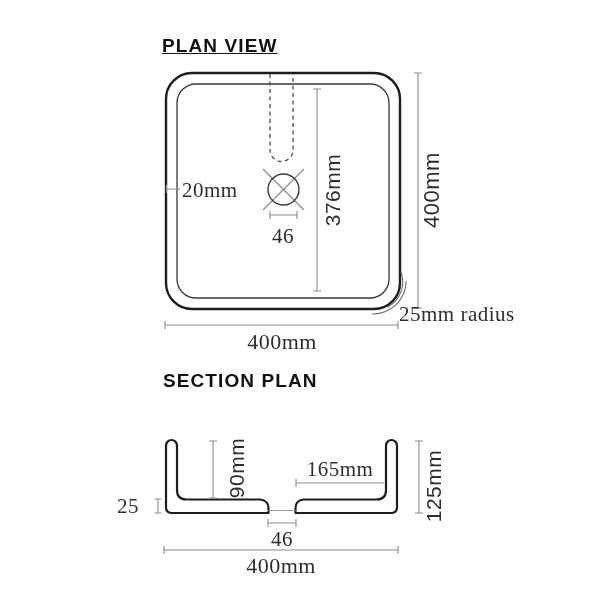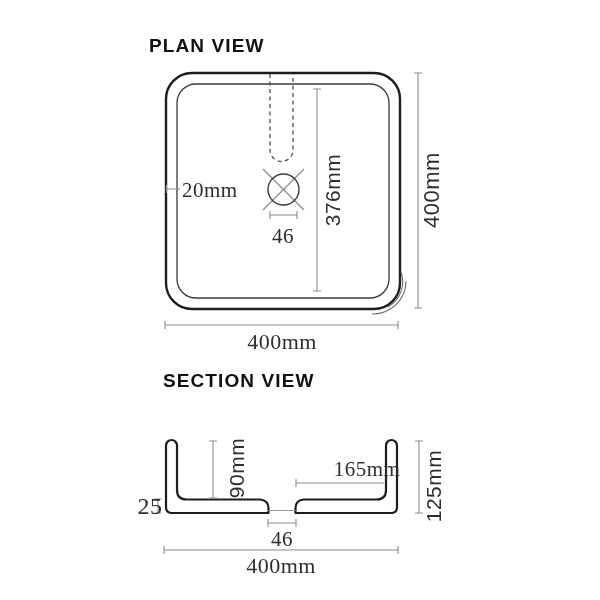--- a/index.html
+++ b/index.html
@@ -73,30 +73,31 @@
 
       <path d="M209,441 H217 M213,441 V498 M209,498 H217" fill="none" stroke="#8c8c8c" stroke-width="1.1"></path>
       <path d="M296,479 V487 M296,483 H384" fill="none" stroke="#8c8c8c" stroke-width="1.1"></path>
       <path d="M415,441 H423 M419,441 V513 M415,513 H423" fill="none" stroke="#8c8c8c" stroke-width="1.1"></path>
       <path d="M154.5,499 H161.5 M158,499 V513 M154.5,513 H161.5" fill="none" stroke="#8c8c8c" stroke-width="1.1"></path>
       <path d="M268,519 V527 M268,523 H296 M296,519 V527" fill="none" stroke="#8c8c8c" stroke-width="1.1"></path>
       <path d="M164,546 V554 M164,550 H398 M398,546 V554" fill="none" stroke="#8c8c8c" stroke-width="1.1"></path>
     </g>
   </svg>
 
-  <div class="title" style="left:149px; top:36px;">PLAN VIEW</div>
+  <div class="title" style="left:162px; top:36px;text-decoration:underline;">PLAN VIEW</div>
 
   <div class="label left-anchor" style="left:182px; top:190px;">20mm</div>
   <div class="label rot" style="left:332px; top:190px;">376mm</div>
   <div class="label center" style="left:283px; top:236px;">46</div>
   <div class="label rot big" style="left:432px; top:190px;">400mm</div>
   <div class="label center big" style="left:282px; top:342px;">400mm</div>
+  <div class="label left-anchor" style="left:399px; top:314px;">25mm radius</div>
 
-  <div class="title" style="left:163px; top:371px;">SECTION VIEW</div>
+  <div class="title" style="left:163px; top:371px;">SECTION PLAN</div>
 
   <div class="label rot" style="left:236px; top:468px;">90mm</div>
-  <div class="label center" style="left:340px; top:469px;margin-left:27px;">165mm</div>
+  <div class="label center" style="left:340px; top:469px;">165mm</div>
   <div class="label rot" style="left:433px; top:486px;">125mm</div>
-  <div class="label center" style="left:150px; top:506px; font-size:24px;">25</div>
+  <div class="label center" style="left:128px; top:506px; font-size:21px;">25</div>
   <div class="label center" style="left:282px; top:539px;">46</div>
   <div class="label center big" style="left:281px; top:566px;">400mm</div>
 
 </div>
 
 </body></html>

